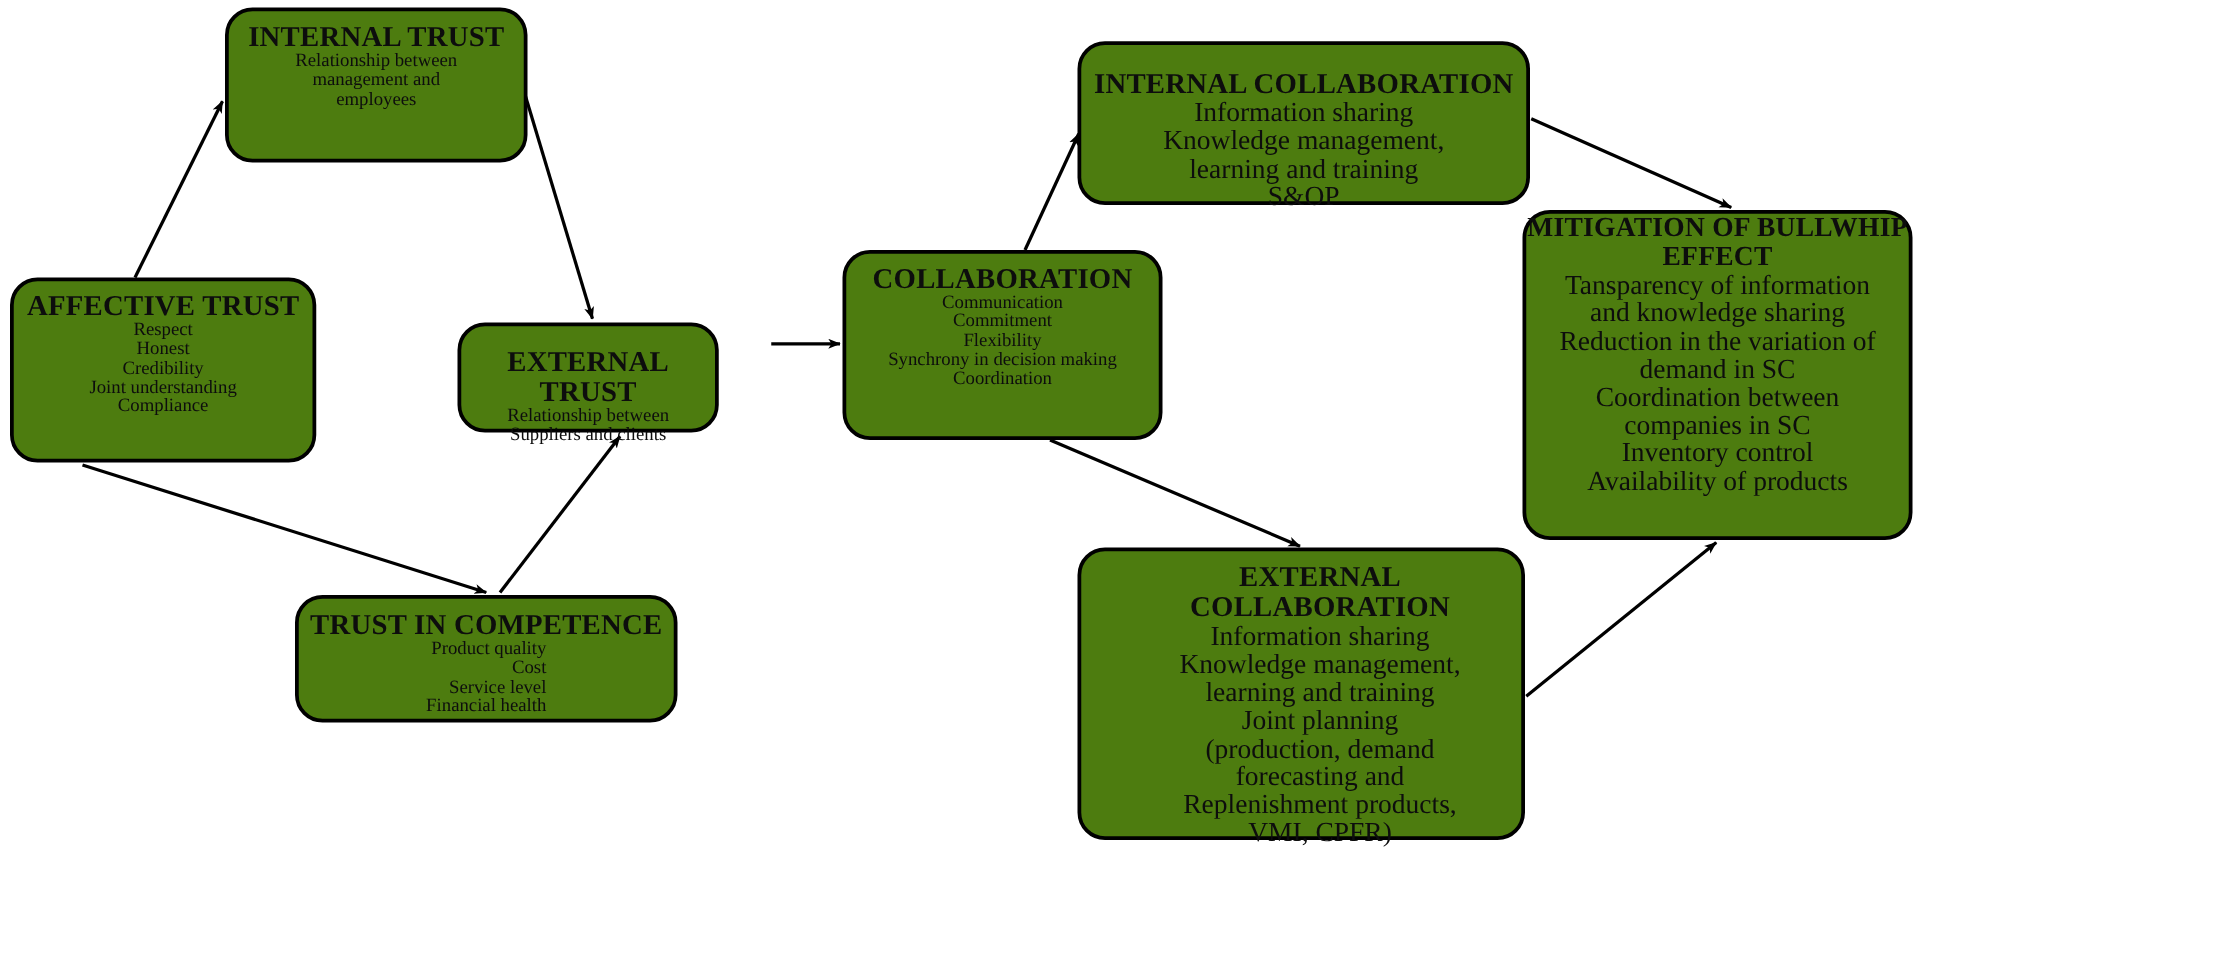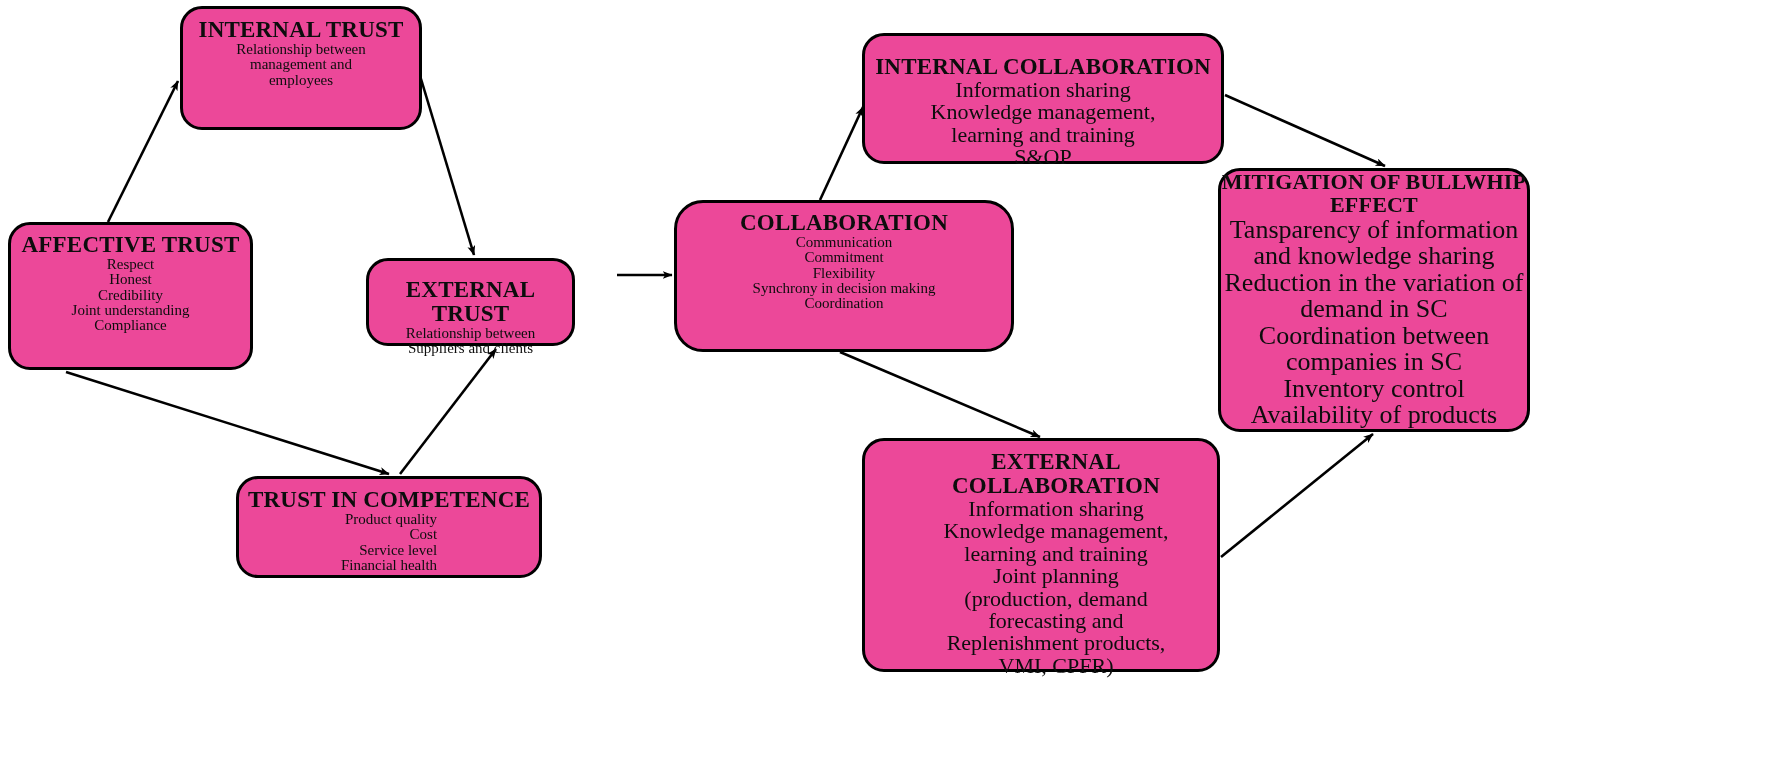--- a/index.html
+++ b/index.html
@@ -9,21 +9,21 @@
     background:#ffffff;
     font-family:"Liberation Serif","DejaVu Serif",serif;
     overflow:hidden;
   }
   #edges{position:absolute;left:0;top:0;width:1772px;height:772px;pointer-events:none;}
   .node{
     position:absolute;
     box-sizing:border-box;
     border:3.5px solid #000000;
     border-radius:22px;
-    background:#ec4899;
+    background:#4d7c0f;
     display:flex;
     flex-direction:column;
     align-items:center;
     justify-content:flex-start;
     text-align:center;
     color:#0d0d0d;
   }
   .node .ttl{
     font-weight:bold;
     font-size:23px;
@@ -34,26 +34,26 @@
   .node .lines{
     font-size:15px;
     line-height:1.02;
     white-space:pre-line;
   }
   
   #n-affective{left:8px;  top:222px; width:245px; height:148px; padding-top:8px;}
   #n-internal-trust{left:180px;top:6px;width:242px;height:124px;padding-top:9px;}
   #n-external-trust{left:366px;top:258px;width:209px;height:88px;padding-top:17px;justify-content:space-between;}
   #n-competence{left:236px;top:476px;width:306px;height:102px;padding-top:9px;text-align:right;}
-  #n-collaboration{left:674px;top:200px;width:340px;height:152px;padding-top:8px;border-radius:29px;}
+  #n-collaboration{left:674px;top:200px;width:256px;height:152px;padding-top:8px;}
   #n-internal-collab{left:862px;top:33px;width:362px;height:131px;padding-top:19px;}
   #n-external-collab{left:862px;top:438px;width:358px;height:234px;padding-top:9px;padding-left:30px;}
   #n-mitigation{left:1218px;top:168px;width:312px;height:264px;padding-top:0;}
   #n-mitigation .ttl{font-size:22px;}
-  #n-mitigation .lines{font-size:26px;}
+  #n-mitigation .lines{font-size:22px;}
   #n-external-collab .lines{font-size:22px;}
   #n-internal-collab .lines{font-size:22px;}
 </style>
 </head>
 <body>
 
 <div id="stage">
 
   <svg id="edges" viewBox="0 0 1772 772">
     <defs>

